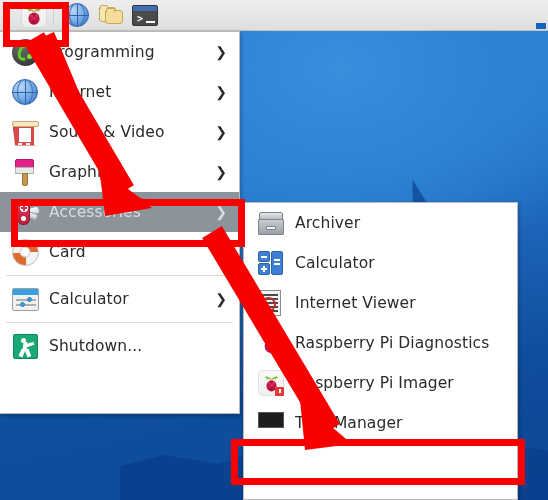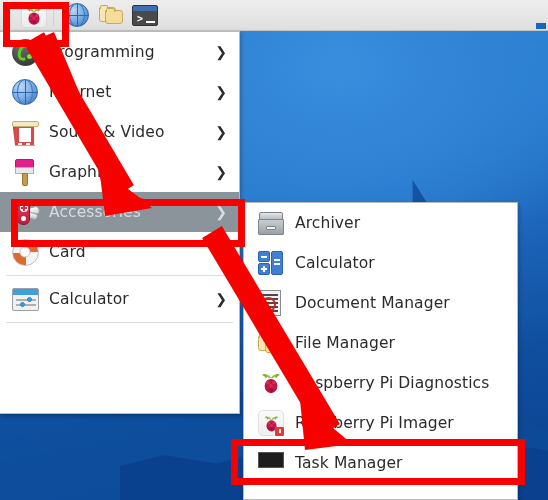--- a/index.html
+++ b/index.html
@@ -328,20 +328,32 @@
             <span class="k k2"></span>
           </span>
       </span>
       <span class="mi-label">Calculator</span>
       <span class="arrow">❯</span>
     </div>
 
     <div class="msep"></div>
 
 
+    <div class="mi">
+      <span class="mi-ico">
+        <span class="i-shut">
+            <span class="man"></span>
+            <span class="torso"></span>
+            <span class="arm"></span>
+            <span class="lg1"></span>
+            <span class="lg2"></span>
+          </span>
+      </span>
+      <span class="mi-label">Shutdown...</span>
+    </div>
   </div>
 
   <div class="menu" id="sub-menu">
 
     <div class="mi">
       <span class="mi-ico">
         <span class="i-arch">
             <span class="bx"></span>
             <span class="hd"></span>
             <span class="lid"></span>
@@ -372,32 +384,23 @@
           <span class="pg"></span>
           <span class="tl" style="top:4px"></span>
             <span class="tl" style="top:8px"></span>
           <span class="tl" style="top:12px"></span>
             <span class="tl" style="top:16px"></span>
             <span class="tl" style="top:20px"></span>
           <span class="mag"></span>
             <span class="hnd"></span>
         </span>
       </span>
-      <span class="mi-label">Document Manager</span>
-    </div>
-
-    <div class="mi">
-      <span class="mi-ico">
-        <span class="i-fm">
-            <span class="f1"></span>
-            <span class="f2"></span>
-          </span>
-      </span>
-      <span class="mi-label">File Manager</span>
-    </div>
+      <span class="mi-label">Internet Viewer</span>
+    </div>
+
 
     <div class="mi">
       <span class="mi-ico">
         <svg class="rb-sm" viewBox="0 0 64 64">
           <path d="M24 13c-5-6-13-6-15-2 4 1 7 4 9 8z" fill="#76b82a"></path>
           <path d="M40 13c5-6 13-6 15-2-4 1-7 4-9 8z" fill="#76b82a"></path>
           <path d="M32 18c-3-6-9-9-13-8 1 5 6 9 11 10z" fill="#8cc63e"></path>
           <path d="M32 18c3-6 9-9 13-8-1 5-6 9-11 10z" fill="#8cc63e"></path>
           <ellipse cx="32" cy="40" rx="17" ry="19" fill="#bc1142"></ellipse>
           <circle cx="24" cy="31" r="5" fill="#d42a5c"></circle>

